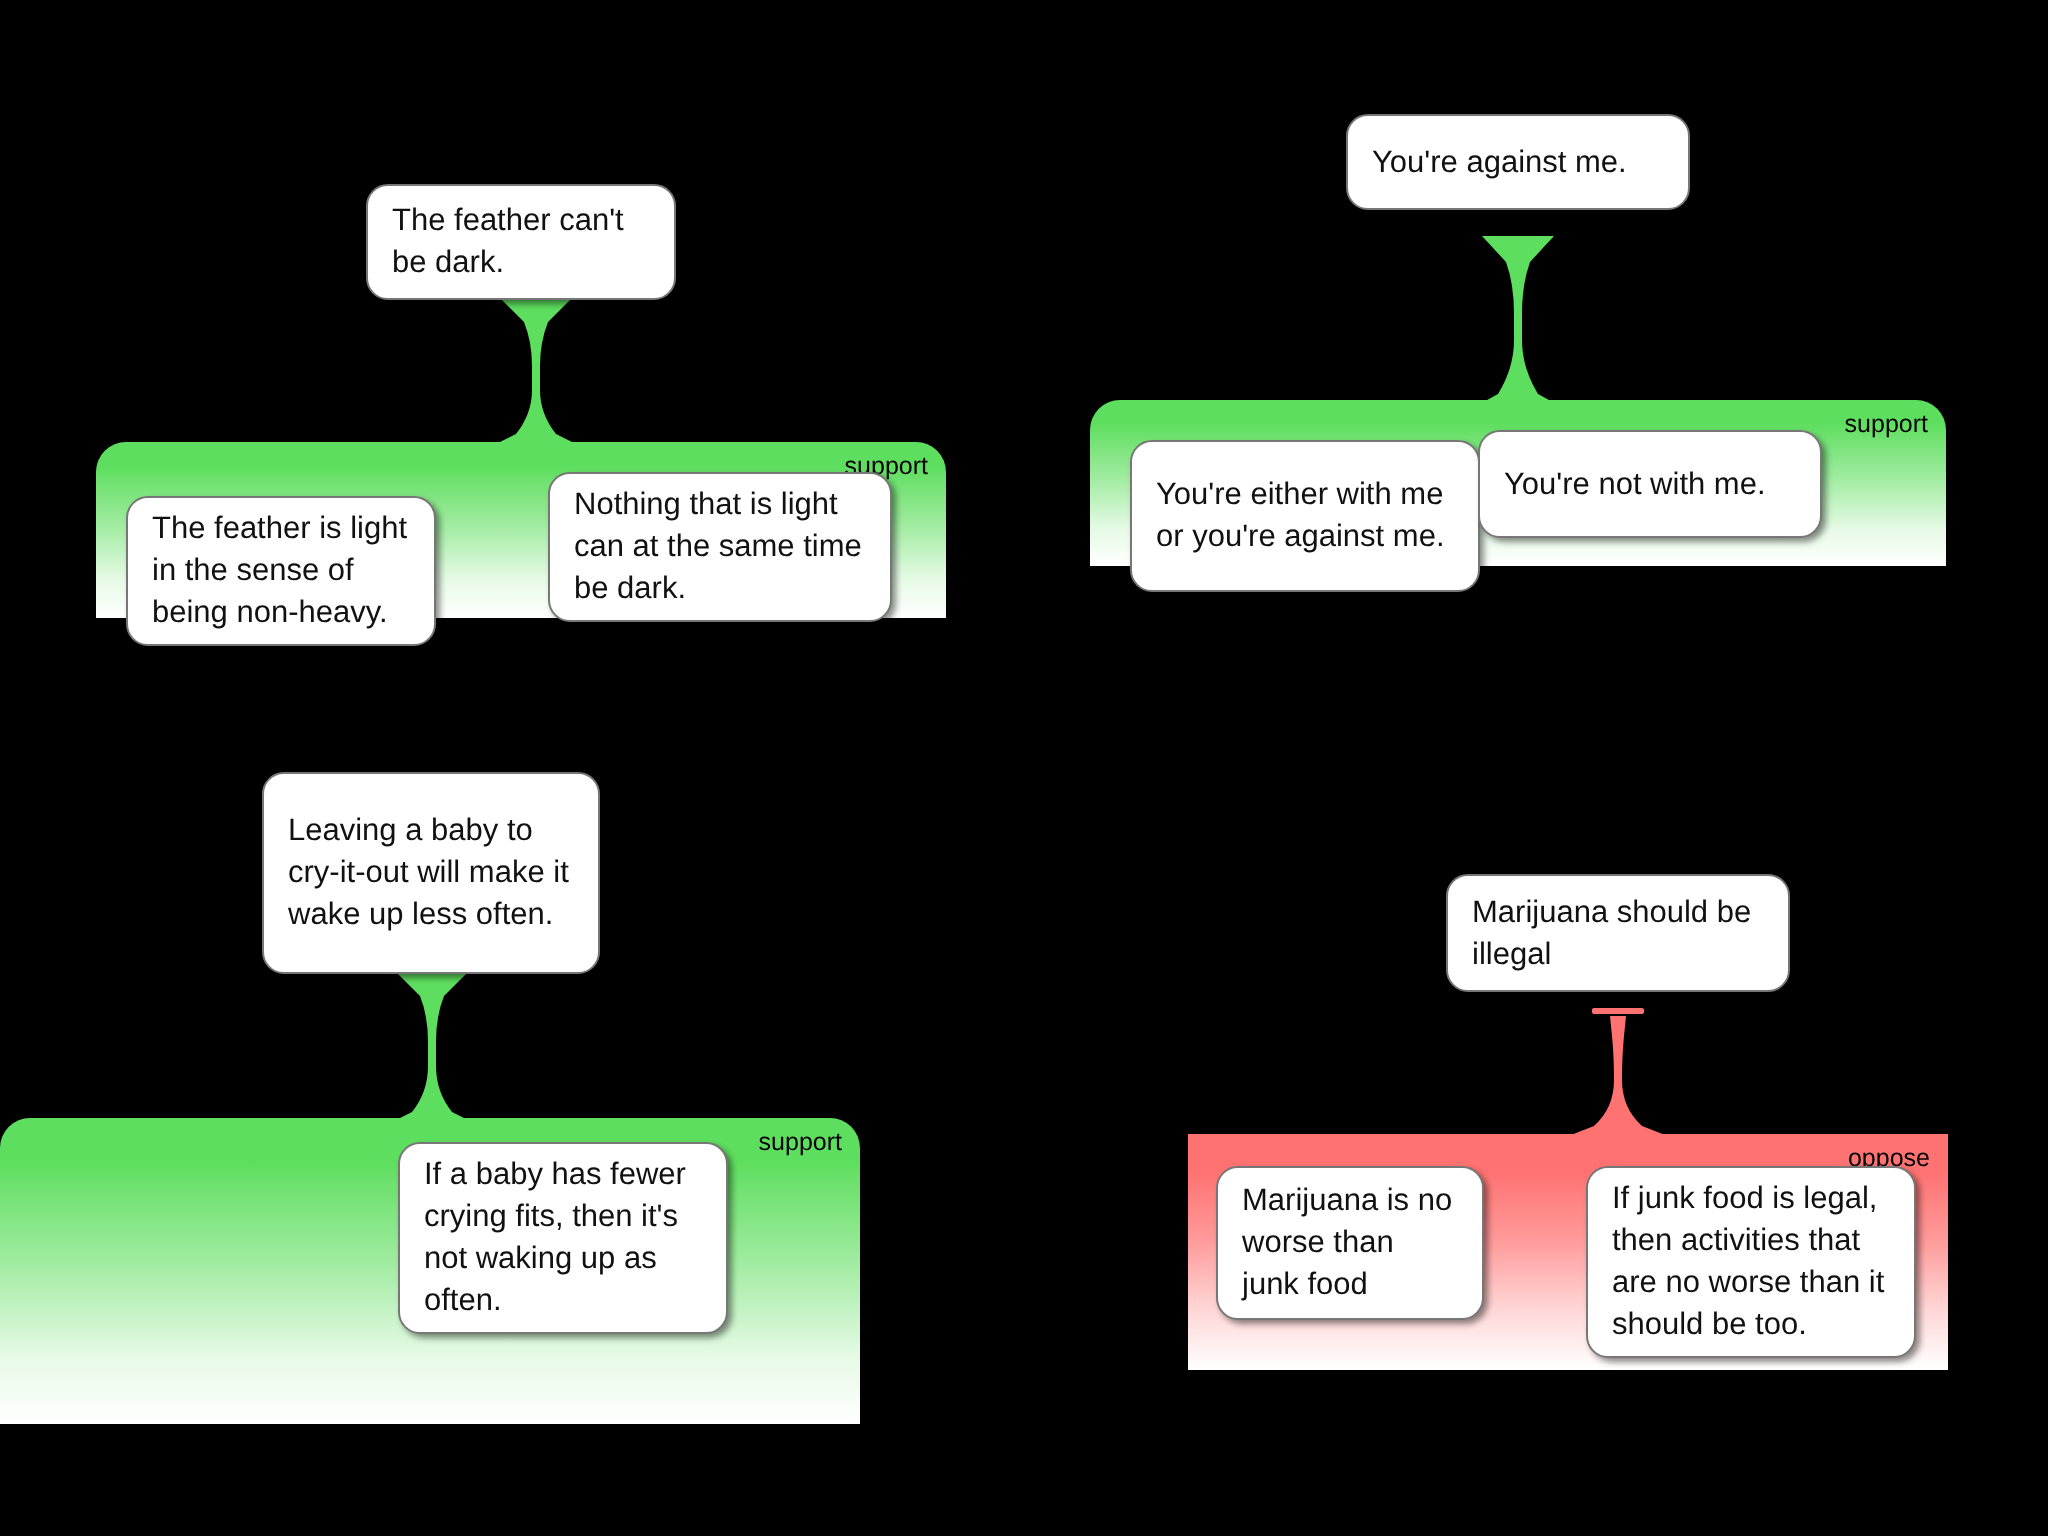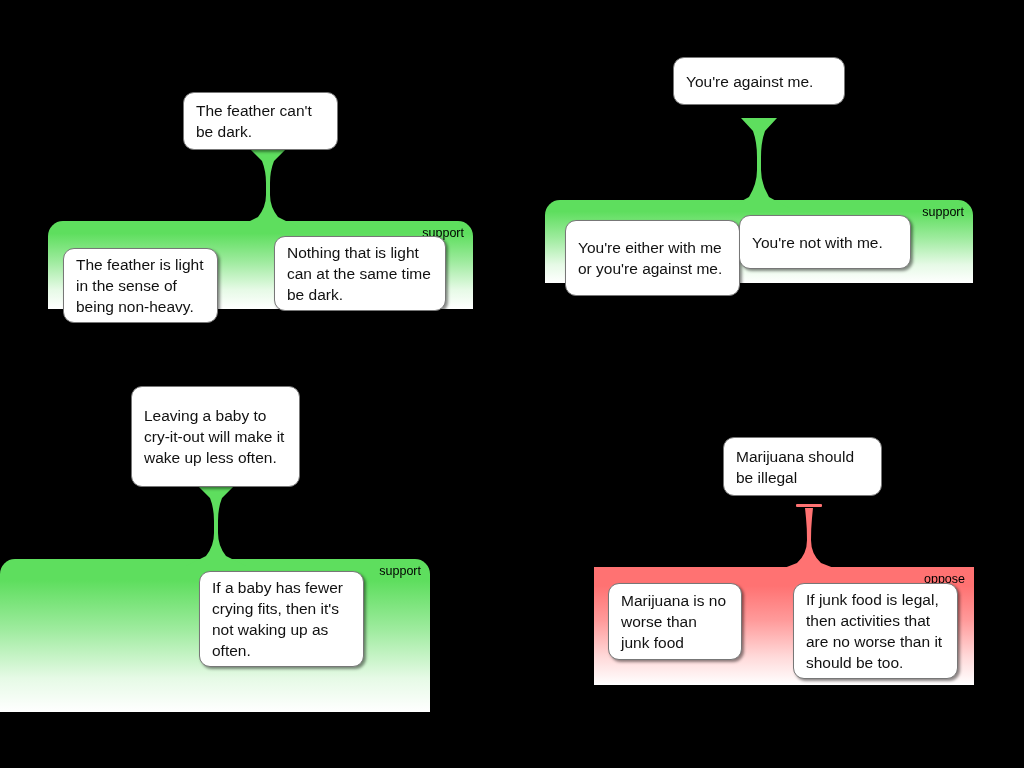--- a/index.html
+++ b/index.html
@@ -100,21 +100,21 @@
   <div class="panel support" style="left:0px;top:559px;width:430px;height:153px;">
     <span class="panel-label">support</span>
   </div>
 
 
   <div class="claim" style="left:199px;top:571px;width:165px;height:96px;">If a baby has fewer crying fits, then it's not waking up as often.</div>
 </div>
 
 <div class="argmap" style="left:0;top:0;width:1024px;height:768px;">
 
-  <div class="claim" style="left:723px;top:437px;width:159px;height:59px;">Marijuana should be illegal</div>
+  <div class="claim" style="left:723px;top:437px;width:172px;height:59px;">Marijuana should be illegal</div>
 
   <div class="tiebar" style="left:796px;top:504px;width:26px;height:3px;background:#ff7272;"></div>
 
   <div class="connector" style="left:779px;top:508px;width:60px;height:62px;">
     <svg width="60" height="62" viewBox="0 0 60 62">
       <path d="M26,0 L34,0 L33,10 Q32,20 32,32 Q32,46 42,55 L60,62 L0,62 L18,55 Q28,46 28,32 Q28,20 27,10 Z" fill="#ff7272"></path>
     </svg>
   </div>
 
   <div class="panel oppose" style="left:594px;top:567px;width:380px;height:118px;">

